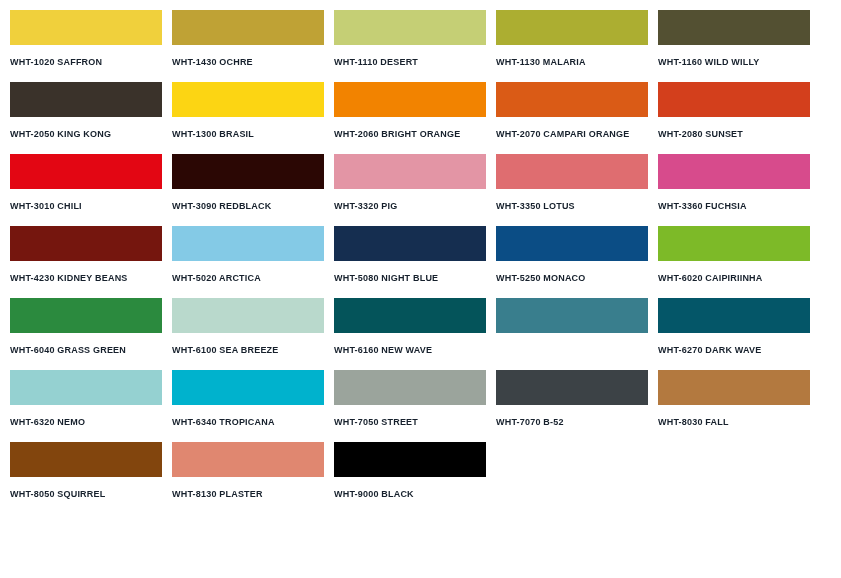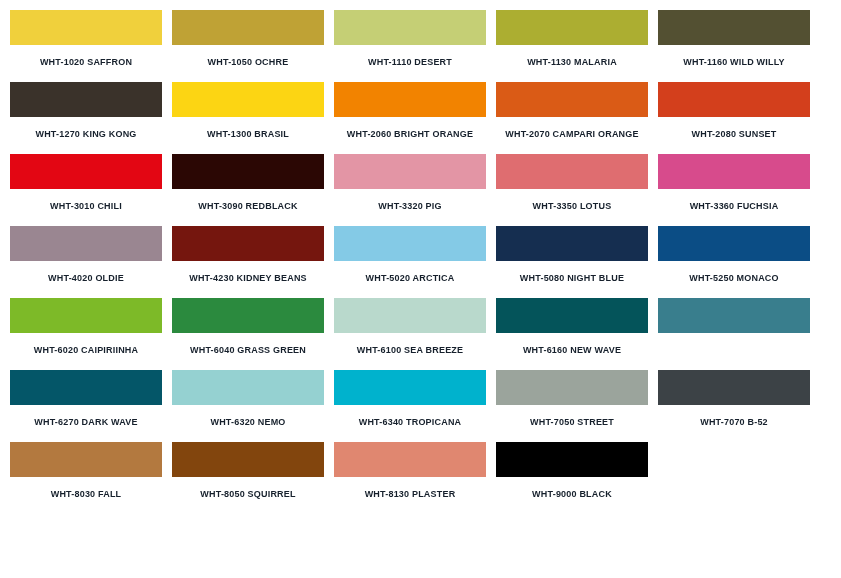--- a/index.html
+++ b/index.html
@@ -36,58 +36,58 @@
     position: relative;
   }
   .swatch-color {
     width: 152px;
     height: 35px;
     display: block;
   }
   .swatch-label {
     display: block;
     width: 152px;
-    text-align: center;
+    text-align: left;
     font-family: "Liberation Sans", sans-serif;
     font-size: 9px;
     font-weight: bold;
     letter-spacing: 0.2px;
     color: #16202c;
     line-height: 11px;
     padding-top: 12px;
     white-space: nowrap;
   }
 </style>
 </head>
 <body>
 
 <div id="swatch-grid">
     <div class="swatch-cell">
       <div class="swatch-color" style="background-color: rgb(240, 208, 60);"></div>
       <div class="swatch-label">WHT-1020 SAFFRON</div>
     </div>
     <div class="swatch-cell">
       <div class="swatch-color" style="background-color: rgb(191, 162, 53);"></div>
-      <div class="swatch-label">WHT-1050 OCHRE</div>
+      <div class="swatch-label">WHT-1430 OCHRE</div>
     </div>
     <div class="swatch-cell">
       <div class="swatch-color" style="background-color: rgb(197, 207, 117);"></div>
       <div class="swatch-label">WHT-1110 DESERT</div>
     </div>
     <div class="swatch-cell">
       <div class="swatch-color" style="background-color: rgb(172, 174, 49);"></div>
       <div class="swatch-label">WHT-1130 MALARIA</div>
     </div>
     <div class="swatch-cell">
       <div class="swatch-color" style="background-color: rgb(83, 80, 50);"></div>
       <div class="swatch-label">WHT-1160 WILD WILLY</div>
     </div>
     <div class="swatch-cell">
       <div class="swatch-color" style="background-color: rgb(58, 50, 42);"></div>
-      <div class="swatch-label">WHT-1270 KING KONG</div>
+      <div class="swatch-label">WHT-2050 KING KONG</div>
     </div>
     <div class="swatch-cell">
       <div class="swatch-color" style="background-color: rgb(252, 213, 19);"></div>
       <div class="swatch-label">WHT-1300 BRASIL</div>
     </div>
     <div class="swatch-cell">
       <div class="swatch-color" style="background-color: rgb(242, 131, 0);"></div>
       <div class="swatch-label">WHT-2060 BRIGHT ORANGE</div>
     </div>
     <div class="swatch-cell">
@@ -110,24 +110,20 @@
       <div class="swatch-color" style="background-color: rgb(227, 149, 165);"></div>
       <div class="swatch-label">WHT-3320 PIG</div>
     </div>
     <div class="swatch-cell">
       <div class="swatch-color" style="background-color: rgb(223, 109, 112);"></div>
       <div class="swatch-label">WHT-3350 LOTUS</div>
     </div>
     <div class="swatch-cell">
       <div class="swatch-color" style="background-color: rgb(215, 75, 140);"></div>
       <div class="swatch-label">WHT-3360 FUCHSIA</div>
-    </div>
-    <div class="swatch-cell">
-      <div class="swatch-color" style="background-color: rgb(154, 134, 145);"></div>
-      <div class="swatch-label">WHT-4020 OLDIE</div>
     </div>
     <div class="swatch-cell">
       <div class="swatch-color" style="background-color: rgb(117, 22, 14);"></div>
       <div class="swatch-label">WHT-4230 KIDNEY BEANS</div>
     </div>
     <div class="swatch-cell">
       <div class="swatch-color" style="background-color: rgb(132, 202, 230);"></div>
       <div class="swatch-label">WHT-5020 ARCTICA</div>
     </div>
     <div class="swatch-cell">

